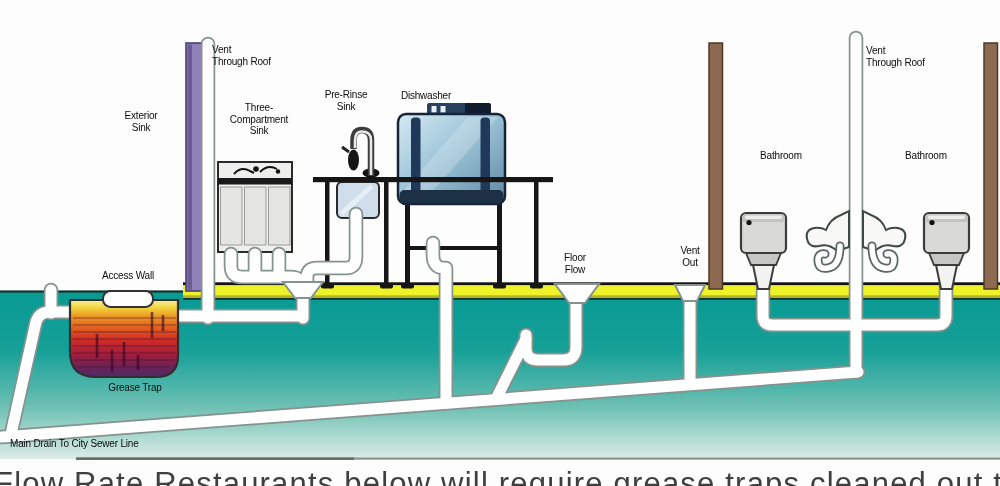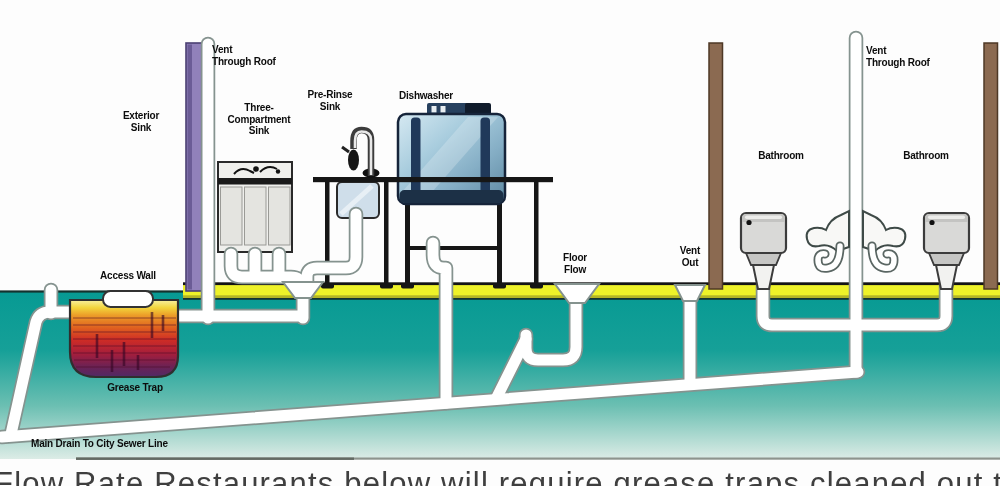--- a/index.html
+++ b/index.html
@@ -2,21 +2,21 @@
 <html><head>
 <meta charset="utf-8">
 <style>
   html,body{margin:0;padding:0}
   body{
     width:1000px;height:486px;position:relative;background:#ffffff;
     font-family:"Liberation Sans",sans-serif;overflow:hidden;
   }
   svg.scene{position:absolute;top:0;left:0}
   .lbl{
-    position:absolute;font-weight:bold;font-size:10px;line-height:11.5px;
+    position:absolute;font-weight:normal;font-size:10px;line-height:11.5px;
     color:#0c0c0c;text-align:center;letter-spacing:-0.2px;white-space:nowrap;
   }
   .lbl.alignleft{text-align:left}
   .lbl span{display:block}
   .caption{
     position:absolute;top:466px;left:-6px;width:1012px;height:20px;overflow:hidden;
     font-size:31px;color:#3f3f3f;white-space:nowrap;letter-spacing:1.2px;
   }
 </style>
 </head>
@@ -226,21 +226,21 @@
 </div>
 <div class="lbl" style="left:106px;top:110px;width:70px">
   <span>Exterior</span>
   <span>Sink</span>
 </div>
 <div class="lbl" style="left:218px;top:102px;width:82px">
   <span>Three-</span>
   <span>Compartment</span>
   <span>Sink</span>
 </div>
-<div class="lbl" style="left:294px;top:89px;width:72px">
+<div class="lbl" style="left:310px;top:89px;width:72px">
   <span>Pre-Rinse</span>
   <span>Sink</span>
 </div>
 <div class="lbl" style="left:380px;top:90px;width:92px">
   <span>Dishwasher</span>
 </div>
 <div class="lbl" style="left:547px;top:252px;width:56px">
   <span>Floor</span>
   <span>Flow</span>
 </div>
@@ -257,17 +257,17 @@
 </div>
 <div class="lbl" style="left:891px;top:150px;width:70px">
   <span>Bathroom</span>
 </div>
 <div class="lbl" style="left:88px;top:270px;width:80px">
   <span>Access Wall</span>
 </div>
 <div class="lbl" style="left:94px;top:382px;width:82px">
   <span>Grease Trap</span>
 </div>
-<div class="lbl alignleft" style="left:31px;top:438px">
+<div class="lbl alignleft" style="left:10px;top:438px">
   <span>Main Drain To City Sewer Line</span>
 </div>
 
 <div class="caption">Flow Rate Restaurants below will require grease traps cleaned out to avoid</div>
 
 </body></html>

